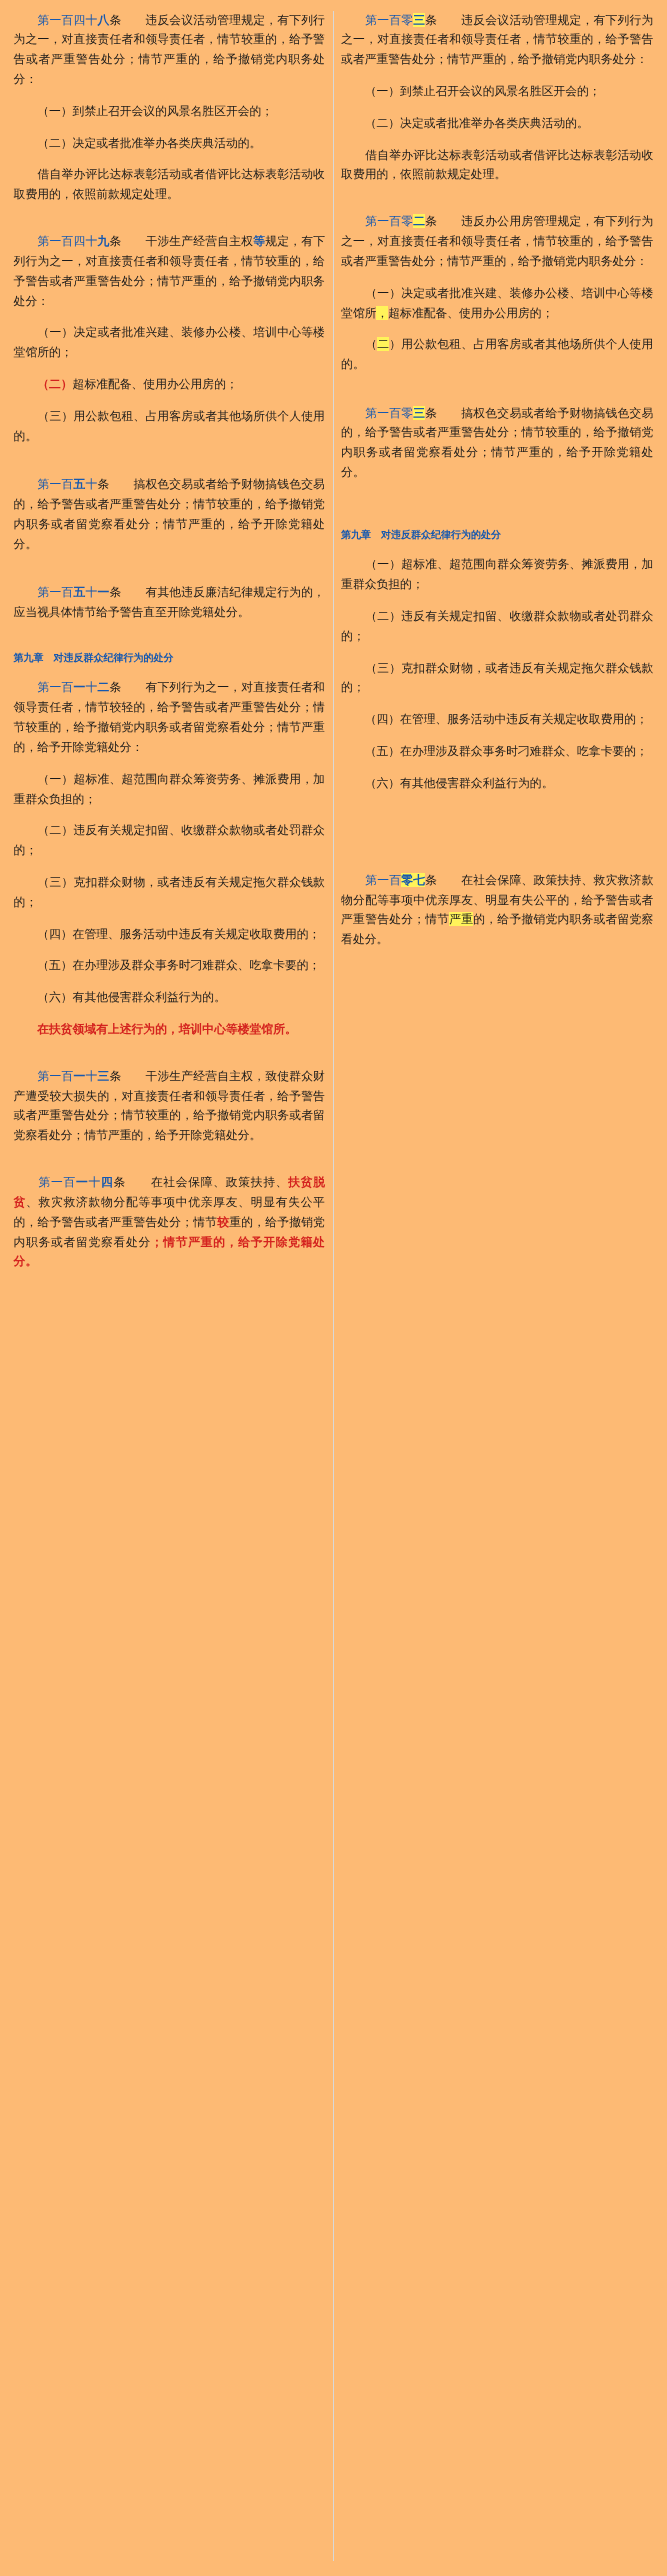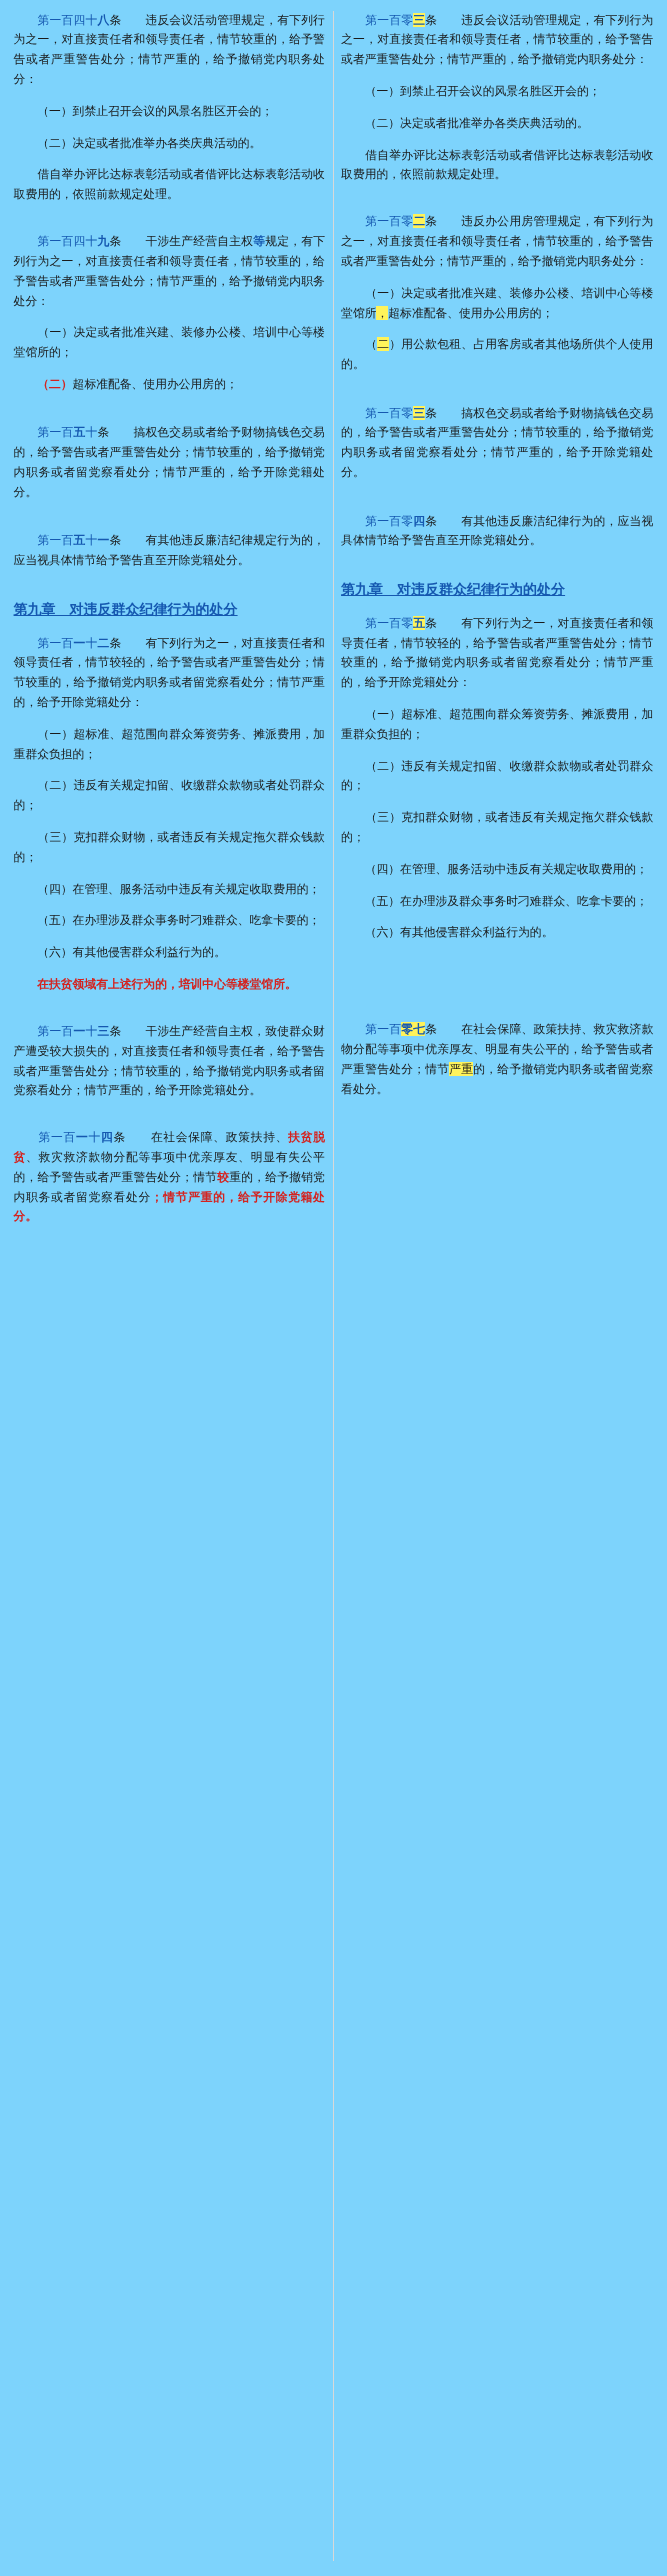--- a/index.html
+++ b/index.html
@@ -4,21 +4,21 @@
 <style>
   html,body{margin:0;padding:0;}
   body{
     width:667px;
     background:#ffffff;
     font-family:"DejaVu Sans","Liberation Sans",sans-serif;
   }
   .page{
     width:667px;
     min-height:2576px;
-    background:#7dd3fc;
+    background:#fdba74;
     display:flex;
     box-sizing:border-box;
     padding:10.6px 6px 15px 6px;
   }
   .col{
     width:50%;
     box-sizing:border-box;
     padding:0 7.6px;
   }
   .col-left{border-right:0.8px solid #d8d8d8;}
@@ -31,41 +31,41 @@
     text-align:justify;
     text-justify:inter-ideograph;
     word-break:break-all;
   }
   .blue{color:#1558b0;}
   .redb{color:#d4231f;font-weight:bold;}
   .hl{background:#fff35a;}
   .chapter{
     font-weight:bold;
     color:#1558b0;
-    font-size:14px;
+    font-size:10px;
     margin:0 0 12px 0;
     line-height:1.68;
-    text-decoration:underline;
   }
   
   .spacer{display:block;}
 </style>
 </head>
 <body>
 
 <div class="page">
   <div class="col col-left" id="left-column">
       <p class="para" id="l1"><span class="blue">　　第一百四十</span><span class="blue" style="font-weight: bold;">八</span><span>条　　违反会议活动管理规定，有下列行为之一，对直接责任者和领导责任者，情节较重的，给予警告或者严重警告处分；情节严重的，给予撤销党内职务处分：</span></p>
       <p class="para" id="l2"><span>　　（一）到禁止召开会议的风景名胜区开会的；</span></p>
       <p class="para" id="l3"><span>　　（二）决定或者批准举办各类庆典活动的。</span></p>
       <p class="para" id="l4"><span>　　借自举办评比达标表彰活动或者借评比达标表彰活动收取费用的，依照前款规定处理。</span></p>
       <div class="spacer" style="height: 15px;"></div>
       <p class="para" id="l5"><span class="blue">　　第一百四十</span><span class="blue" style="font-weight: bold;">九</span><span>条　　干涉生产经营自主权</span><span class="blue" style="font-weight: bold;">等</span><span>规定，有下列行为之一，对直接责任者和领导责任者，情节较重的，给予警告或者严重警告处分；情节严重的，给予撤销党内职务处分：</span></p>
       <p class="para" id="l6"><span>　　（一）决定或者批准兴建、装修办公楼、培训中心等楼堂馆所的；</span></p>
       <p class="para" id="l7"><span class="redb">　　（二）</span><span>超标准配备、使用办公用房的；</span></p>
+      <p class="para" id="l8"><span>　　（三）用公款包租、占用客房或者其他场所供个人使用的。</span></p>
       <div class="spacer" style="height: 16.7px;"></div>
       <p class="para" id="l9"><span class="blue">　　第一百</span><span class="blue" style="font-weight: bold;">五</span><span class="blue">十</span><span>条　　搞权色交易或者给予财物搞钱色交易的，给予警告或者严重警告处分；情节较重的，给予撤销党内职务或者留党察看处分；情节严重的，给予开除党籍处分。</span></p>
       <div class="spacer" style="height: 16.7px;"></div>
       <p class="para" id="l10"><span class="blue">　　第一百</span><span class="blue" style="font-weight: bold;">五</span><span class="blue">十</span><span class="blue" style="font-weight: bold;">一</span><span>条　　有其他违反廉洁纪律规定行为的，应当视具体情节给予警告直至开除党籍处分。</span></p>
       <div class="spacer" style="height: 15px;"></div>
       <p class="chapter" id="l-ch9"><span class="blue" style="font-weight: bold;">第九章　对违反群众纪律行为的处分</span></p>
       <p class="para" id="l11"><span class="blue">　　第一百</span><span class="blue" style="font-weight: bold;">一</span><span class="blue">十</span><span class="blue" style="font-weight: bold;">二</span><span>条　　有下列行为之一，对直接责任者和领导责任者，情节较轻的，给予警告或者严重警告处分；情节较重的，给予撤销党内职务或者留党察看处分；情节严重的，给予开除党籍处分：</span></p>
       <p class="para" id="l12"><span>　　（一）超标准、超范围向群众筹资劳务、摊派费用，加重群众负担的；</span></p>
       <p class="para" id="l13"><span>　　（二）违反有关规定扣留、收缴群众款物或者处罚群众的；</span></p>
       <p class="para" id="l14"><span>　　（三）克扣群众财物，或者违反有关规定拖欠群众钱款的；</span></p>
@@ -84,24 +84,22 @@
       <p class="para" id="r2"><span>　　（一）到禁止召开会议的风景名胜区开会的；</span></p>
       <p class="para" id="r3"><span>　　（二）决定或者批准举办各类庆典活动的。</span></p>
       <p class="para" id="r4"><span>　　借自举办评比达标表彰活动或者借评比达标表彰活动收取费用的，依照前款规定处理。</span></p>
       <div class="spacer" style="height: 15px;"></div>
       <p class="para" id="r5"><span class="blue">　　第一百零</span><span class="blue hl" style="font-weight: bold;">二</span><span>条　　违反办公用房管理规定，有下列行为之一，对直接责任者和领导责任者，情节较重的，给予警告或者严重警告处分；情节严重的，给予撤销党内职务处分：</span></p>
       <p class="para" id="r6"><span>　　（一）决定或者批准兴建、装修办公楼、培训中心等楼堂馆所</span><span class="hl">，</span><span>超标准配备、使用办公用房的；</span></p>
       <p class="para" id="r7"><span>　　（</span><span class="hl">二</span><span>）用公款包租、占用客房或者其他场所供个人使用的。</span></p>
       <div class="spacer" style="height: 16.7px;"></div>
       <p class="para" id="r9"><span class="blue">　　第一百零</span><span class="blue hl" style="font-weight: bold;">三</span><span>条　　搞权色交易或者给予财物搞钱色交易的，给予警告或者严重警告处分；情节较重的，给予撤销党内职务或者留党察看处分；情节严重的，给予开除党籍处分。</span></p>
       <div class="spacer" style="height: 16.7px;"></div>
-      <p class="para" id="r10"><span class="blue">　　第一百零</span><span class="blue" style="font-weight: bold;">四</span><span>条　　有其他违反廉洁纪律行为的，应当视具体情节给予警告直至开除党籍处分。</span></p>
       <div class="spacer" style="height: 15px;"></div>
       <p class="chapter" id="r-ch9"><span class="blue" style="font-weight: bold;">第九章　对违反群众纪律行为的处分</span></p>
-      <p class="para" id="r11"><span class="blue">　　第一百零</span><span class="blue hl" style="font-weight: bold;">五</span><span>条　　有下列行为之一，对直接责任者和领导责任者，情节较轻的，给予警告或者严重警告处分；情节较重的，给予撤销党内职务或者留党察看处分；情节严重的，给予开除党籍处分：</span></p>
       <p class="para" id="r12"><span>　　（一）超标准、超范围向群众筹资劳务、摊派费用，加重群众负担的；</span></p>
       <p class="para" id="r13"><span>　　（二）违反有关规定扣留、收缴群众款物或者处罚群众的；</span></p>
       <p class="para" id="r14"><span>　　（三）克扣群众财物，或者违反有关规定拖欠群众钱款的；</span></p>
       <p class="para" id="r15"><span>　　（四）在管理、服务活动中违反有关规定收取费用的；</span></p>
       <p class="para" id="r16"><span>　　（五）在办理涉及群众事务时刁难群众、吃拿卡要的；</span></p>
       <p class="para" id="r17"><span>　　（六）有其他侵害群众利益行为的。</span></p>
       <div class="spacer" style="height: 47px;"></div>
       <div class="spacer" style="height: 18px;"></div>
       <p class="para" id="r20"><span class="blue">　　第一百</span><span class="blue hl" style="font-weight: bold;">零</span><span class="blue hl" style="font-weight: bold;">七</span><span>条　　在社会保障、政策扶持、救灾救济款物分配等事项中优亲厚友、明显有失公平的，给予警告或者严重警告处分；情节</span><span class="hl">严重</span><span>的，给予撤销党内职务或者留党察看处分。</span></p>
     </div>

